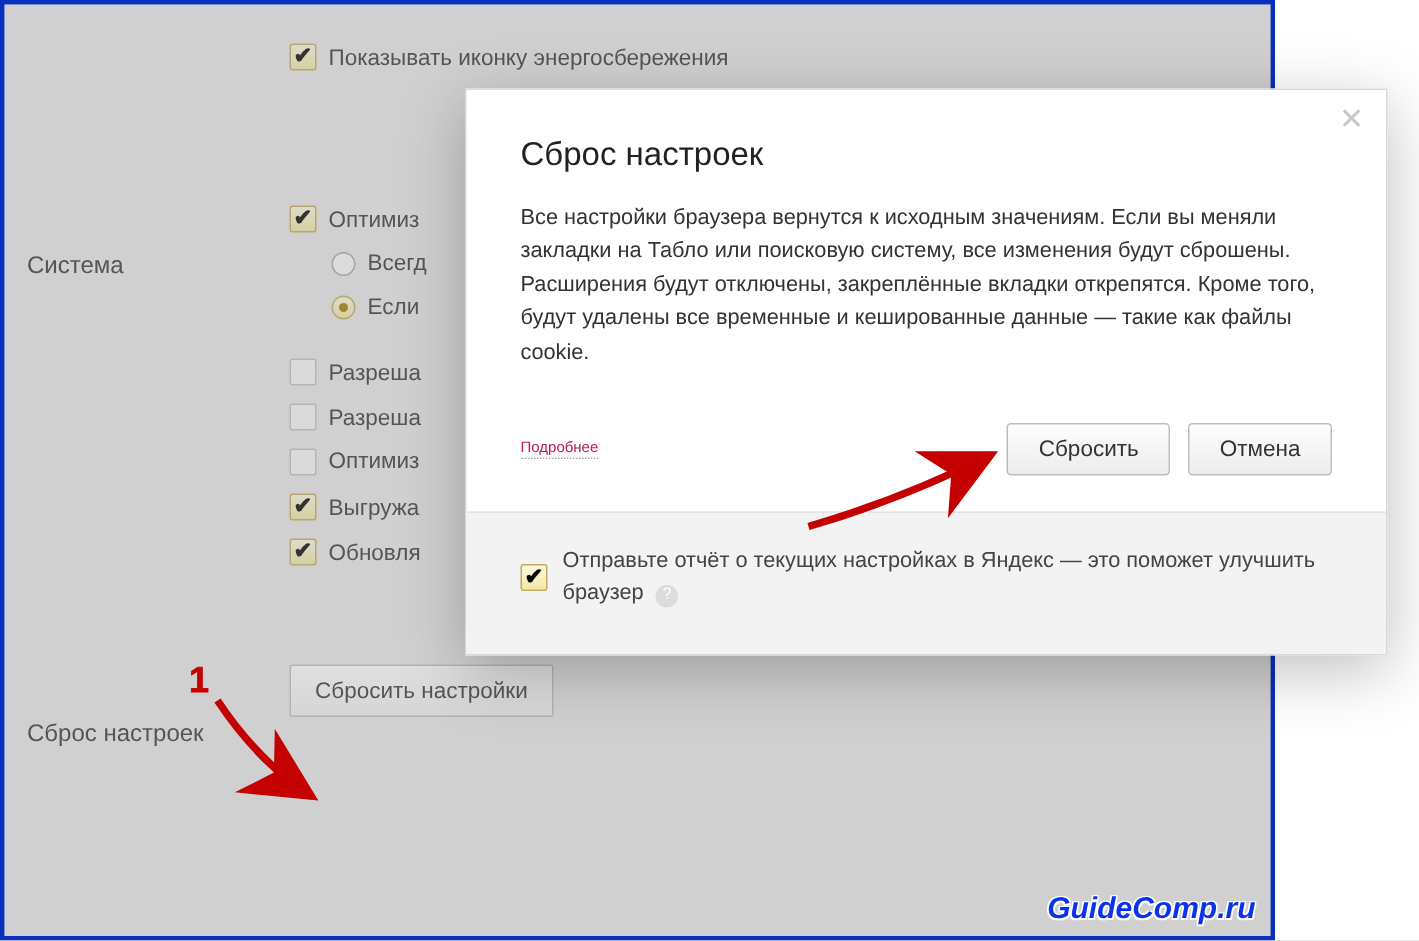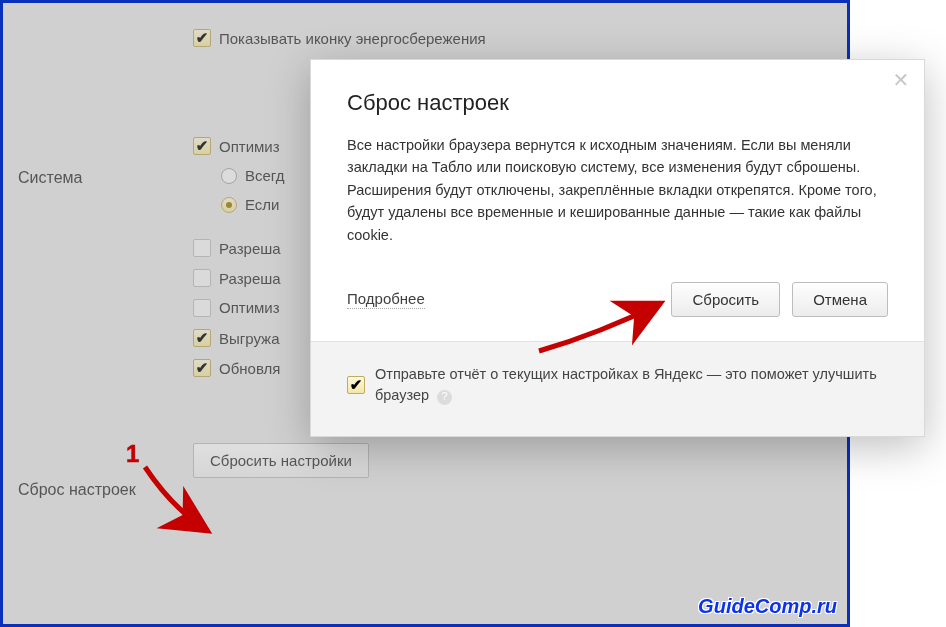--- a/index.html
+++ b/index.html
@@ -109,21 +109,21 @@
   .modal .m-top { padding: 30px 36px 22px 36px; }
   .modal h2 {
     font-size: 22px; font-weight: 400; color: #222; margin-bottom: 18px;
   }
   .modal .m-text { font-size: 14.5px; color: #333; line-height: 1.55; }
   .modal .m-actions {
     display: flex; align-items: center; justify-content: space-between;
     padding: 14px 36px 24px 36px;
   }
   .modal .more {
-    color: #404040; font-size: 15px;
+    color: #be185d; font-size: 10px;
     border-bottom: 1px dotted #aaa;
     padding-bottom: 1px;
     cursor: pointer;
   }
   .modal .btns { display: flex; gap: 12px; }
   .dlg-btn {
     padding: 8px 20px;
     border-radius: 3px;
     border: 1px solid #bdbdbd;
     background: linear-gradient(#fefefe,#ececec);

